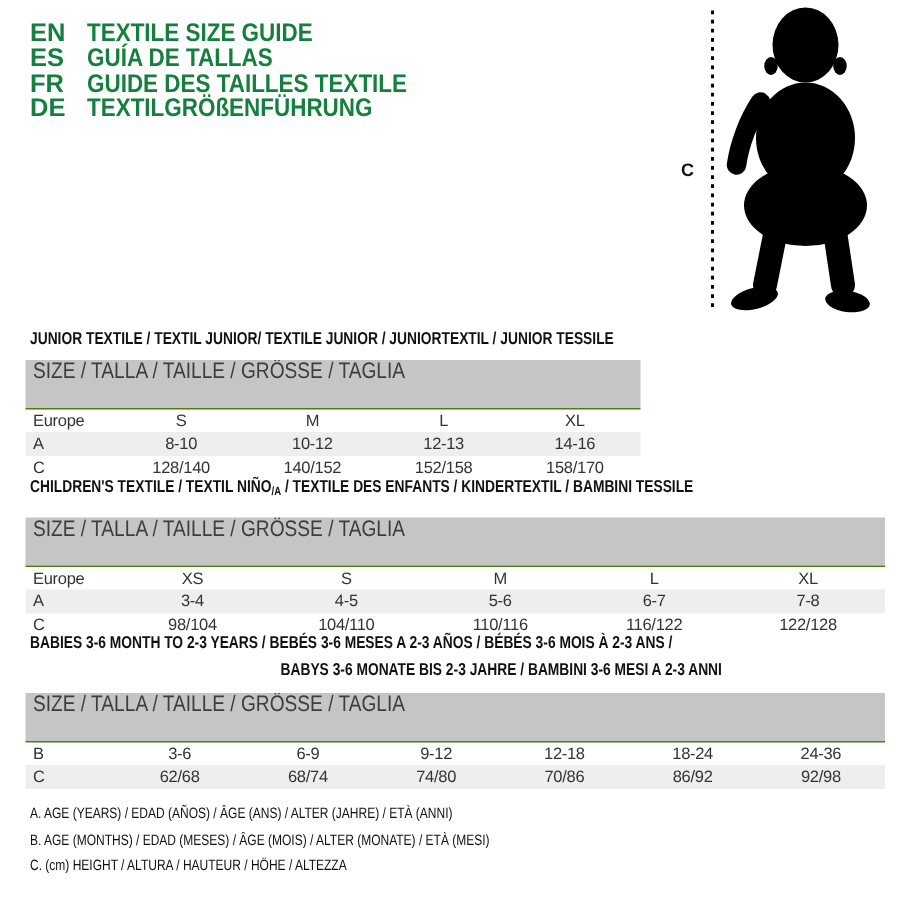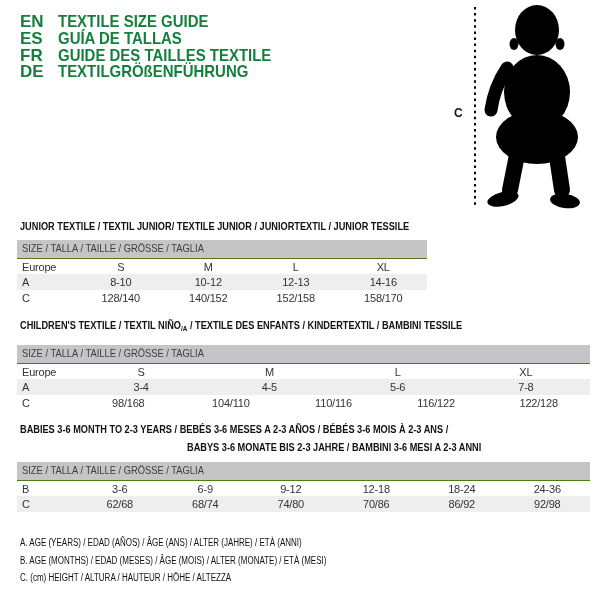--- a/index.html
+++ b/index.html
@@ -18,21 +18,21 @@
   .lang-code { display:inline-block; width:38px; }
 
   
   .figure { position:absolute; left:455px; top:0; width:140px; height:212px; }
   .c-label { position:absolute; left:454px; top:106px; font-size:12px; font-weight:bold; color:#111; }
 
   
   .tbl { position:absolute; left:17px; }
   .tbl-title { position:absolute; left:20px; font-size:11.5px; font-weight:bold; color:#111; line-height:18px; white-space:nowrap;text-align:right; }
   .t-sub { font-size:8px; position:relative; top:2px; }
-  .size-bar { height:18px; background:#c5c5c5; line-height:16px; padding-left:5px; font-size:11px; color:#3d3d3d; overflow:hidden; }
+  .size-bar { height:32px; background:#c5c5c5; line-height:16px; padding-left:5px; font-size:15px; color:#3d3d3d; overflow:hidden; }
   .trow { display:flex; height:16px; line-height:16px; font-size:11px; color:#333; letter-spacing:-0.2px; }
   .trow.first { border-top:1px solid #4d7c0f; }
   .trow.shaded { background:#eeeeee; }
   .cell-label { width:60px; padding-left:5px; }
   .cell-val { flex:1; text-align:center; }
 
   .t1 { top:240px; width:410px; }
   .t1-title { top:217px; }
   .t2 { top:345px; width:573px; }
   .t2-title { top:316px; }
@@ -115,35 +115,37 @@
 
   <div class="tbl-title t2-title">
     <span class="cond80"><span>CHILDREN'S TEXTILE / TEXTIL NIÑO</span><span class="t-sub">/A</span><span> / TEXTILE DES ENFANTS / KINDERTEXTIL / BAMBINI TESSILE</span></span>
   </div>
   <div class="tbl t2">
     <div class="size-bar">
       <span class="cond85">SIZE / TALLA / TAILLE / GRÖSSE / TAGLIA</span>
     </div>
     <div class="trow first">
       <span class="cell-label">Europe</span>
+      <span class="cell-val">XS</span>
       <span class="cell-val">S</span>
       <span class="cell-val">M</span>
       <span class="cell-val">L</span>
       <span class="cell-val">XL</span>
     </div>
     <div class="trow shaded">
       <span class="cell-label">A</span>
       <span class="cell-val">3-4</span>
       <span class="cell-val">4-5</span>
       <span class="cell-val">5-6</span>
+      <span class="cell-val">6-7</span>
       <span class="cell-val">7-8</span>
     </div>
     <div class="trow">
       <span class="cell-label">C</span>
-      <span class="cell-val">98/168</span>
+      <span class="cell-val">98/104</span>
       <span class="cell-val">104/110</span>
       <span class="cell-val">110/116</span>
       <span class="cell-val">116/122</span>
       <span class="cell-val">122/128</span>
     </div>
   </div>
 
   <div class="tbl-title t3-title">
     <span class="cond80">BABIES 3-6 MONTH TO 2-3 YEARS / BEBÉS 3-6 MESES A 2-3 AÑOS / BÉBÉS 3-6 MOIS À 2-3 ANS /</span><br>
     <span class="cond80">BABYS 3-6 MONATE BIS 2-3 JAHRE / BAMBINI 3-6 MESI A 2-3 ANNI</span>

